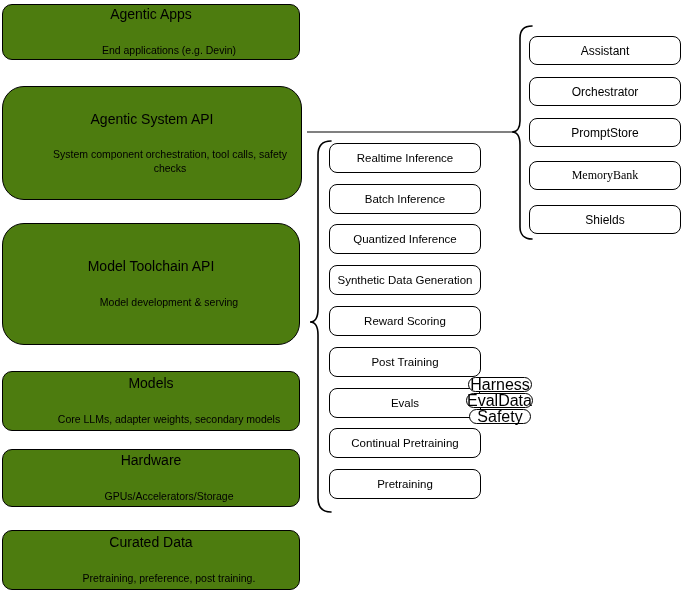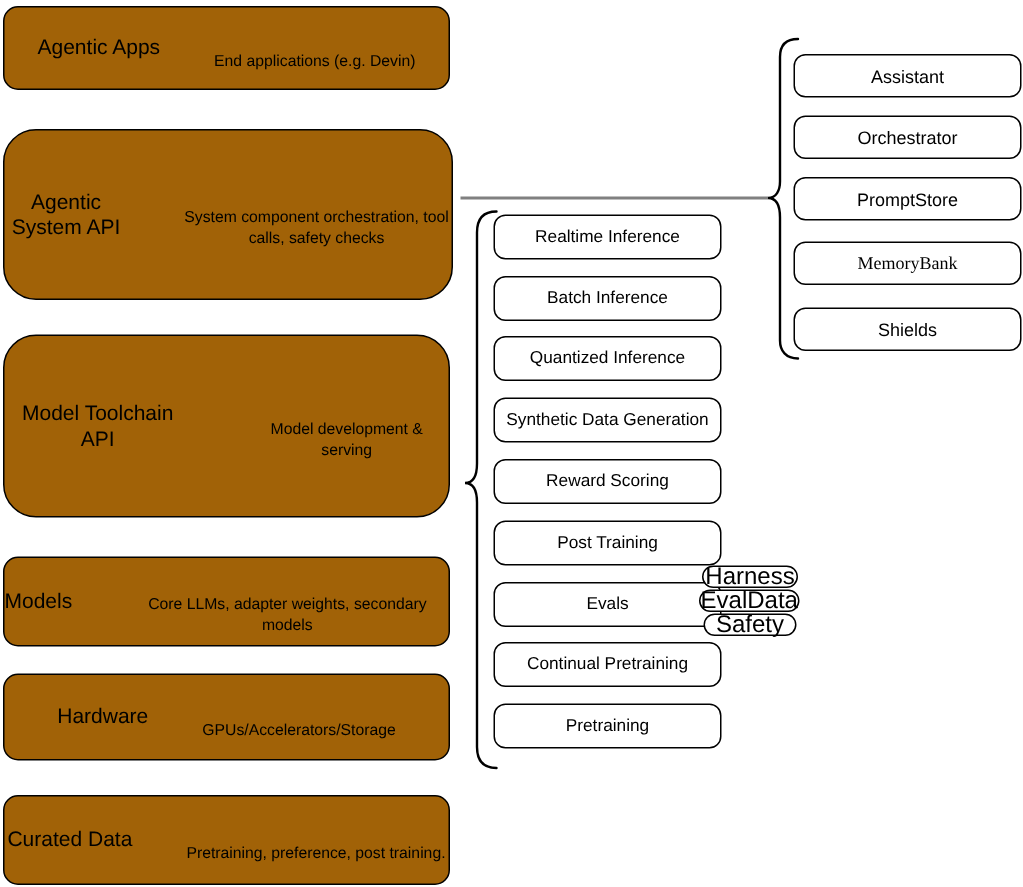--- a/index.html
+++ b/index.html
@@ -24,22 +24,23 @@
     height: 591px;
     pointer-events: none;
   }
   
   .lbox {
     position: absolute;
     left: 2px;
     width: 298px;
     border: 1.5px solid #000000;
     border-radius: 10px;
-    background: #a16207;
-    display: flex;
+    background: #4d7c0f;
+    display: flex;
+    flex-direction: column;
     align-items: center;
     justify-content: center;
     text-align: center;
     box-sizing: border-box;
   }
   .lbox.big { border-radius: 22px; }
   .lbox .title {
     font-size: 14px;
     line-height: 1.25;
   }

